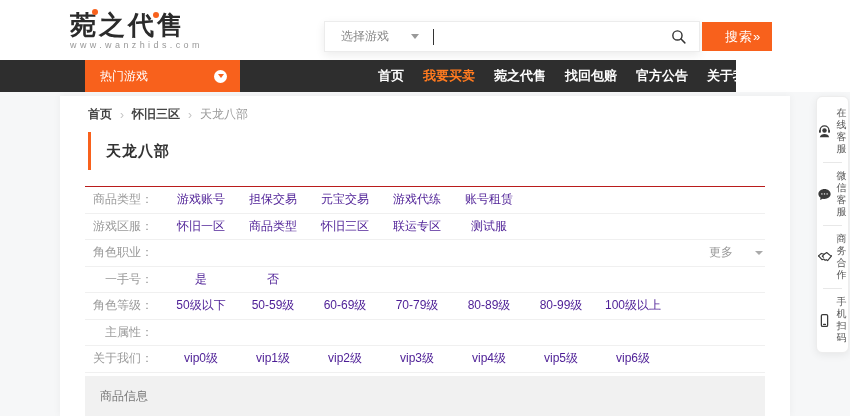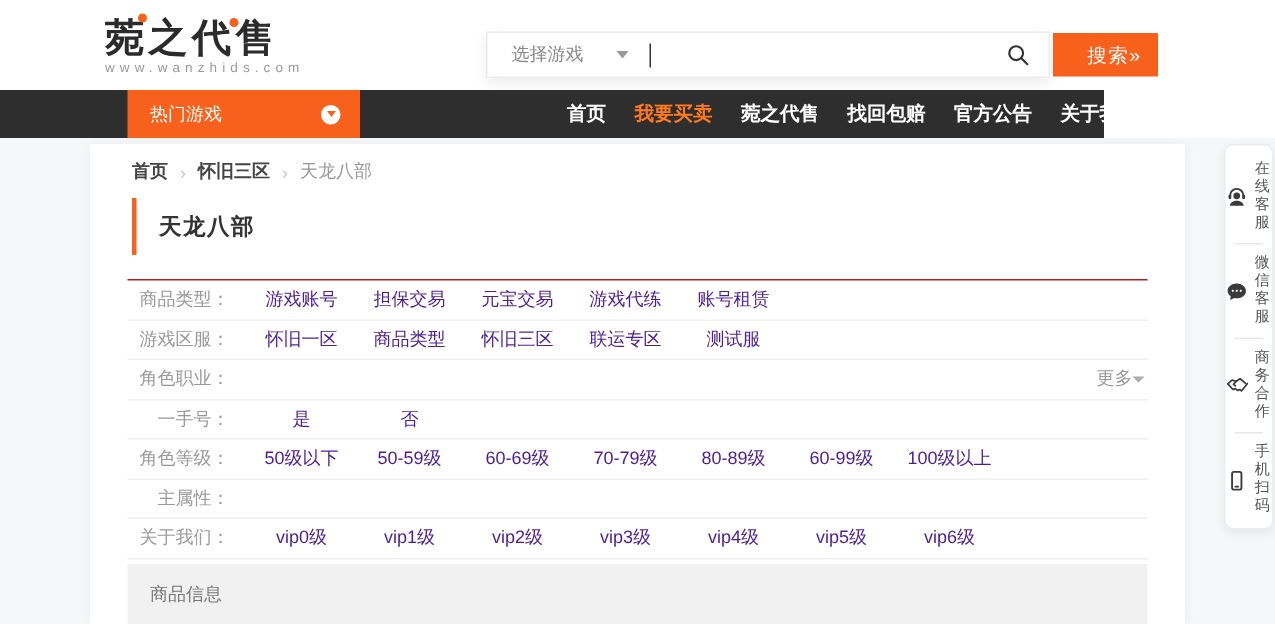--- a/index.html
+++ b/index.html
@@ -45,21 +45,21 @@
   .bc-item.last { color:#999; font-weight:normal; cursor:default; }
   .bc-sep { color:#c5c5c5; }
   .title-block { margin:9px 0 0 28px; border-left:3px solid var(--accent); padding-left:15px; height:38px; display:flex; align-items:center; }
   .page-title { font-size:15px; font-weight:bold; color:#333; letter-spacing:1px; }
 
   .filter-table { margin:16px 25px 0 25px; border-top:1px solid #b91c1c; }
   .f-row { position:relative; display:flex; align-items:center; height:26.5px; border-bottom:1px solid #f0f0f0; }
   .f-label { width:68px; text-align:right; font-size:12px; color:#999; white-space:nowrap; }
   .f-opts { margin-left:12px; display:flex; }
   .f-opt { width:72px; font-size:12px; color:#4c1d95; cursor:pointer; white-space:nowrap;text-align:center; }
-  .f-more { position:absolute; right:2px; top:0; height:100%; display:flex; align-items:center; gap:0; font-size:12px; color:#999; cursor:pointer; }
+  .f-more { position:absolute; right:2px; top:0; height:100%; display:flex; align-items:center; gap:22px; font-size:12px; color:#999; cursor:pointer; }
   .f-more i { width:0; height:0; border-left:4px solid transparent; border-right:4px solid transparent; border-top:4px solid #aaa; }
 
   .goods-bar { margin:3px 25px 0 25px; height:41px; background:#f1f1f1; display:flex; align-items:center; padding-left:15px; font-size:12px; color:#777; }
 
   
   .toolbar { position:absolute; left:816px; top:96px; width:33px; background:#fff; border:1px solid #ededed;
     border-radius:6px; box-shadow:0 2px 8px rgba(0,0,0,.07); padding:10px 0 8px 0;
     display:flex; flex-direction:column; align-items:center; z-index:4; }
   .tb-item { display:flex; align-items:center; gap:3px; cursor:pointer; }
   .tb-icon { display:flex; }
@@ -165,21 +165,21 @@
           </div>
         </div>
         <div class="f-row">
           <div class="f-label">角色等级：</div>
           <div class="f-opts">
             <span class="f-opt">50级以下</span>
             <span class="f-opt">50-59级</span>
             <span class="f-opt">60-69级</span>
             <span class="f-opt">70-79级</span>
             <span class="f-opt">80-89级</span>
-            <span class="f-opt">60-99级</span>
+            <span class="f-opt">80-99级</span>
             <span class="f-opt">100级以上</span>
           </div>
         </div>
         <div class="f-row">
           <div class="f-label">主属性：</div>
         </div>
         <div class="f-row">
           <div class="f-label">关于我们：</div>
           <div class="f-opts">
             <span class="f-opt">vip0级</span>

